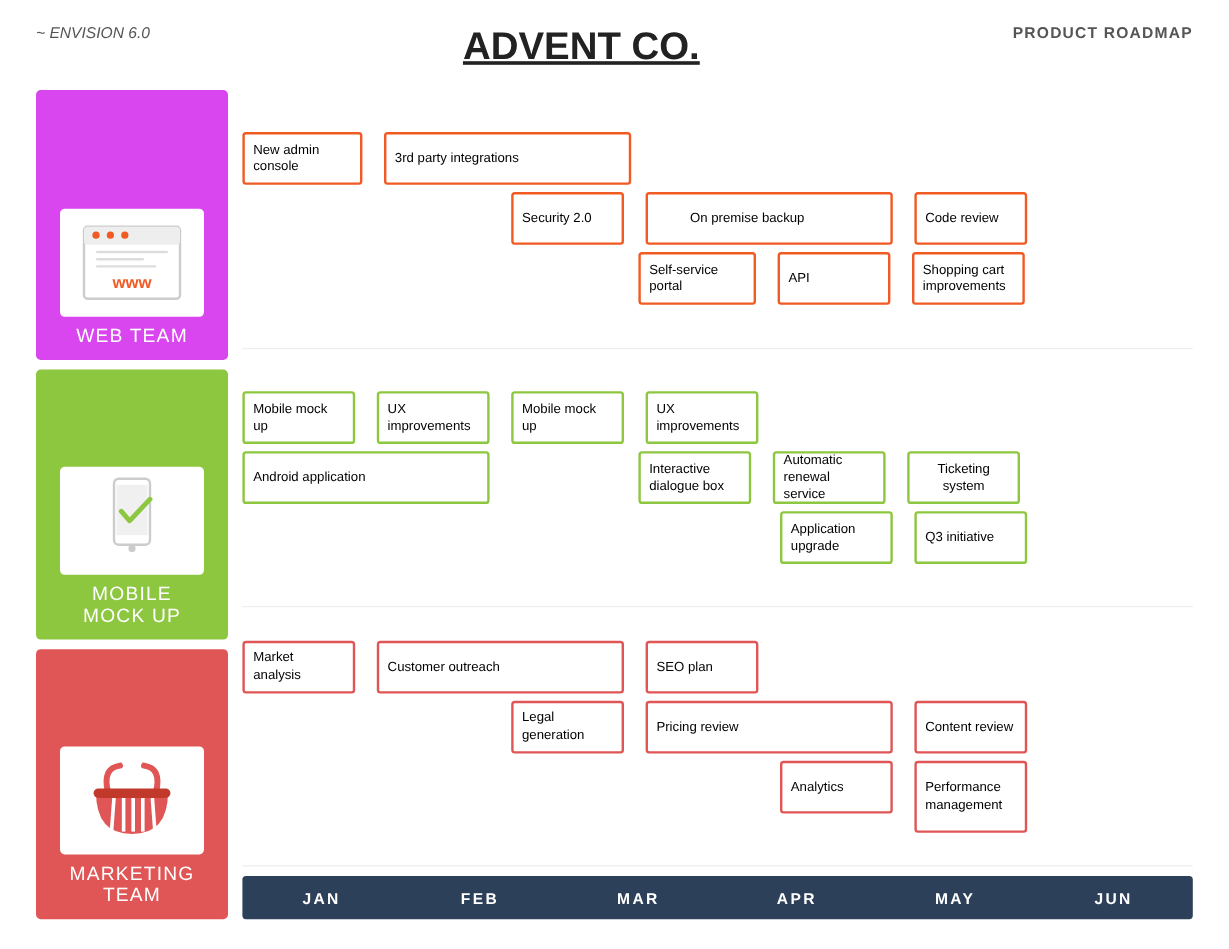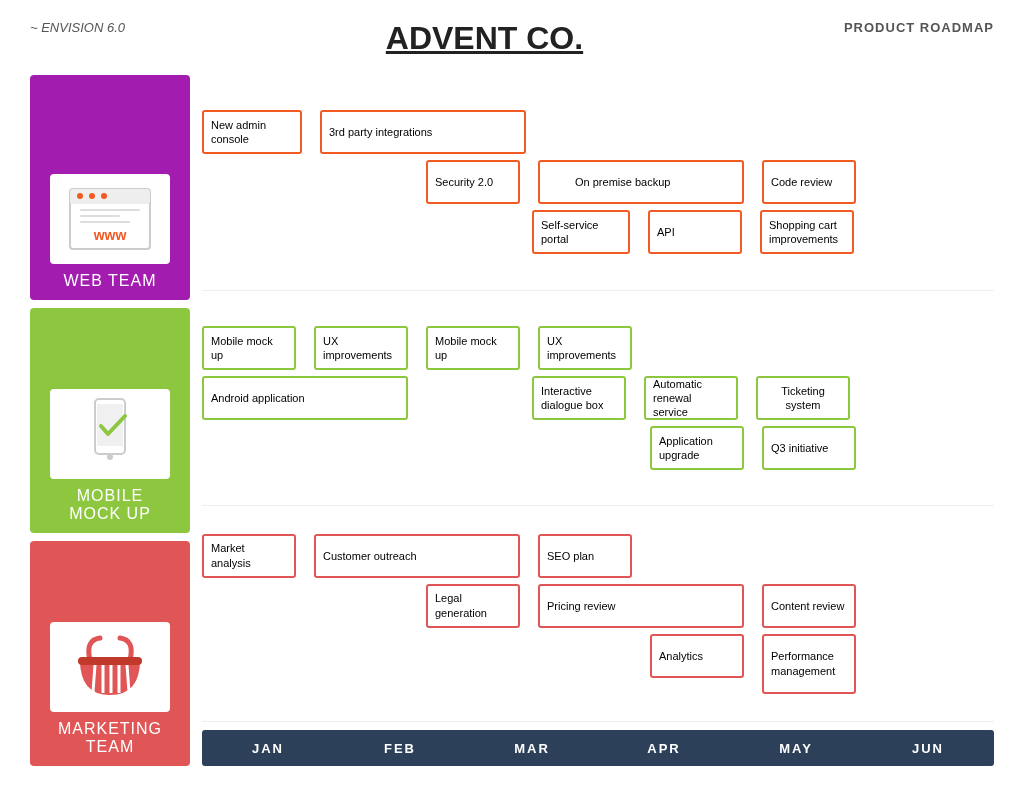--- a/index.html
+++ b/index.html
@@ -69,21 +69,21 @@
       display: flex;
       flex-direction: column;
       align-items: center;
       justify-content: flex-end;
       border-radius: 4px;
       padding: 8px 6px 10px 6px;
       position: relative;
     }
 
     .team-card.web {
-      background: #a21caf;
+      background: #d946ef;
       flex: 1;
     }
     .team-card.mobile {
       background: #8dc63f;
       flex: 1;
     }
     .team-card.marketing {
       background: #e05555;
       flex: 1;
     }

